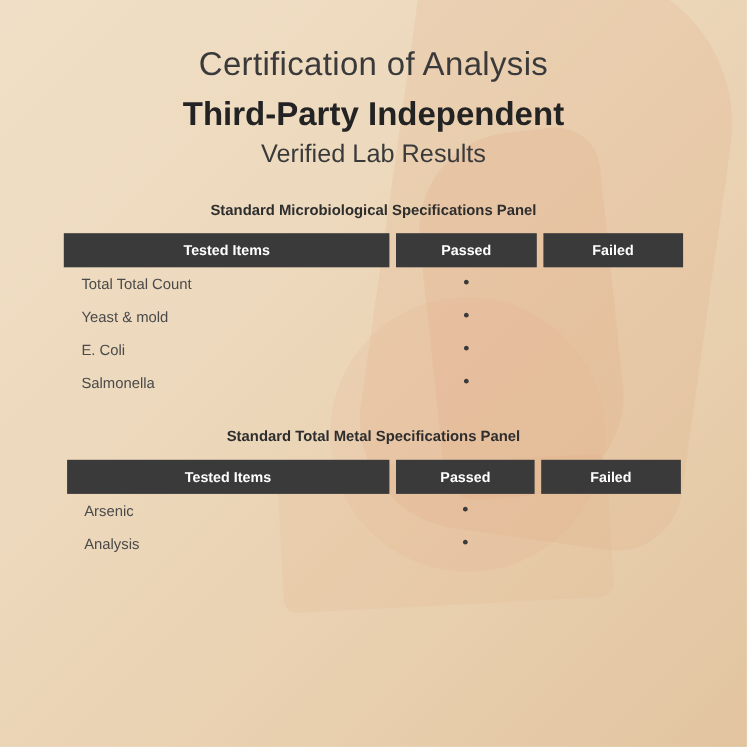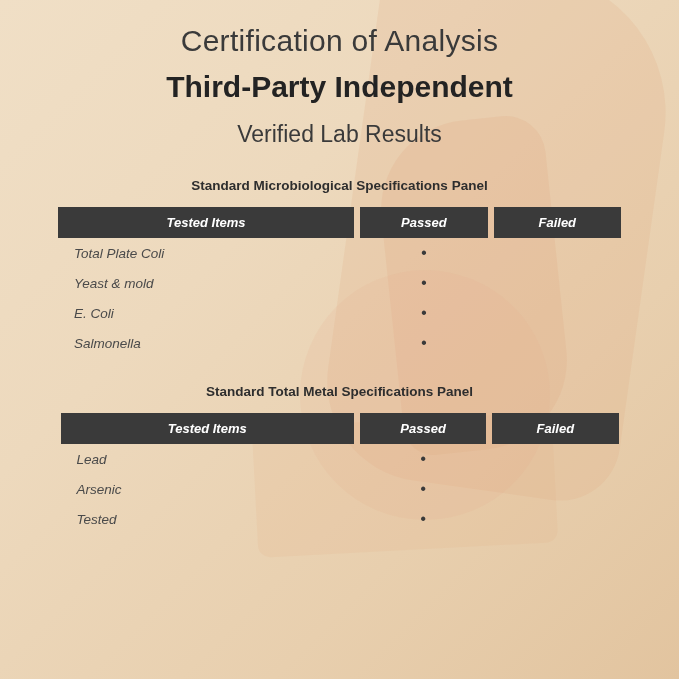--- a/index.html
+++ b/index.html
@@ -68,21 +68,21 @@
     font-size: 40px;
     letter-spacing: 3px;
     color: rgba(214, 150, 112, 0.45);
     font-family: "Liberation Sans", sans-serif;
     font-weight: 400;
     pointer-events: none;
   }
   .content {
     position: relative;
     z-index: 3;
-    padding-top: 24px;
+    padding-top: 42px;
   }
   .title-block {
     text-align: center;
   }
   .title-1 {
     font-size: 30px;
     color: #3a3a3a;
     letter-spacing: 0.3px;
     font-weight: 400;
     margin: 0 0 12px 0;
@@ -90,39 +90,38 @@
   .title-2 {
     font-size: 30px;
     color: #232323;
     font-weight: bold;
     margin: 0 0 2px 0;
   }
   .title-3 {
     font-size: 23px;
     color: #3a3a3a;
     font-weight: 400;
-    margin: 17px;
+    margin: 4px;
   }
   .panel {
     margin-top: 30px;
   }
   .panel-heading {
     text-align: center;
     font-size: 13.5px;
     font-weight: bold;
     color: #2e2e2e;
     margin-bottom: 10px;
   }
   table.coa {
     border-collapse: separate;
     border-spacing: 6px 0;
     margin: 14px auto;
     width: 575px;
     table-layout: fixed;
-    font-style: italic;
   }
   table.coa th {
     background: #3a3a3a;
     color: #ffffff;
     font-size: 13px;
     font-weight: bold;
     padding: 8px 4px;
     text-align: center;
   }
   table.coa th.col-items { width: 243px; }
@@ -169,21 +168,21 @@
       <table class="coa">
         <thead>
           <tr>
             <th class="col-items">Tested Items</th>
             <th class="col-passed">Passed</th>
             <th class="col-failed">Failed</th>
           </tr>
         </thead>
         <tbody>
           <tr class="row-first">
-            <td>Total Plate Coli</td>
+            <td>Total Total Count</td>
             <td class="mark">•</td>
             <td class="mark"></td>
           </tr>
           <tr>
             <td>Yeast &amp; mold</td>
             <td class="mark">•</td>
             <td class="mark"></td>
           </tr>
           <tr>
             <td>E. Coli</td>
@@ -203,32 +202,27 @@
       <div class="panel-heading">Standard Total Metal Specifications Panel</div>
       <table class="coa">
         <thead>
           <tr>
             <th class="col-items">Tested Items</th>
             <th class="col-passed">Passed</th>
             <th class="col-failed">Failed</th>
           </tr>
         </thead>
         <tbody>
-          <tr class="row-first">
-            <td>Lead</td>
-            <td class="mark">•</td>
-            <td class="mark"></td>
-          </tr>
           <tr>
             <td>Arsenic</td>
             <td class="mark">•</td>
             <td class="mark"></td>
           </tr>
           <tr>
-            <td>Tested</td>
+            <td>Analysis</td>
             <td class="mark">•</td>
             <td class="mark"></td>
           </tr>
         </tbody>
       </table>
     </div>
 
   </div>
 </div>
 

